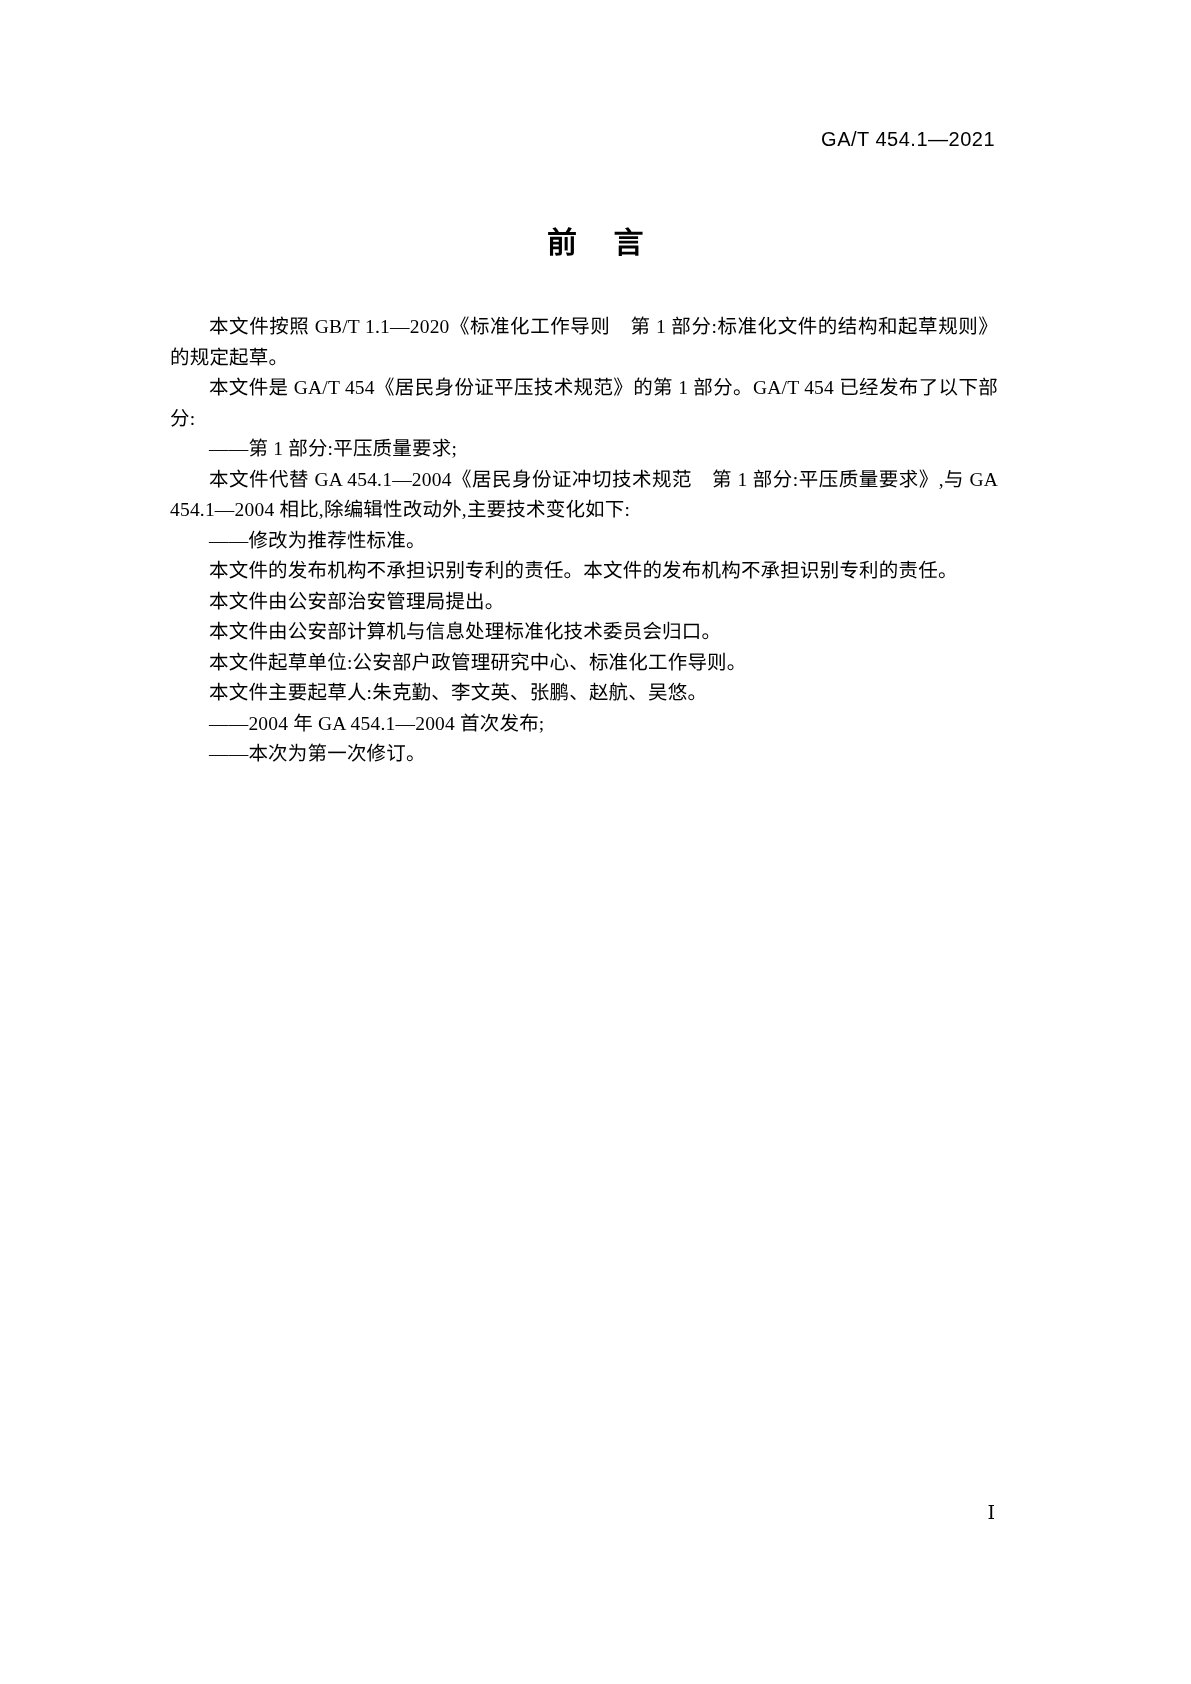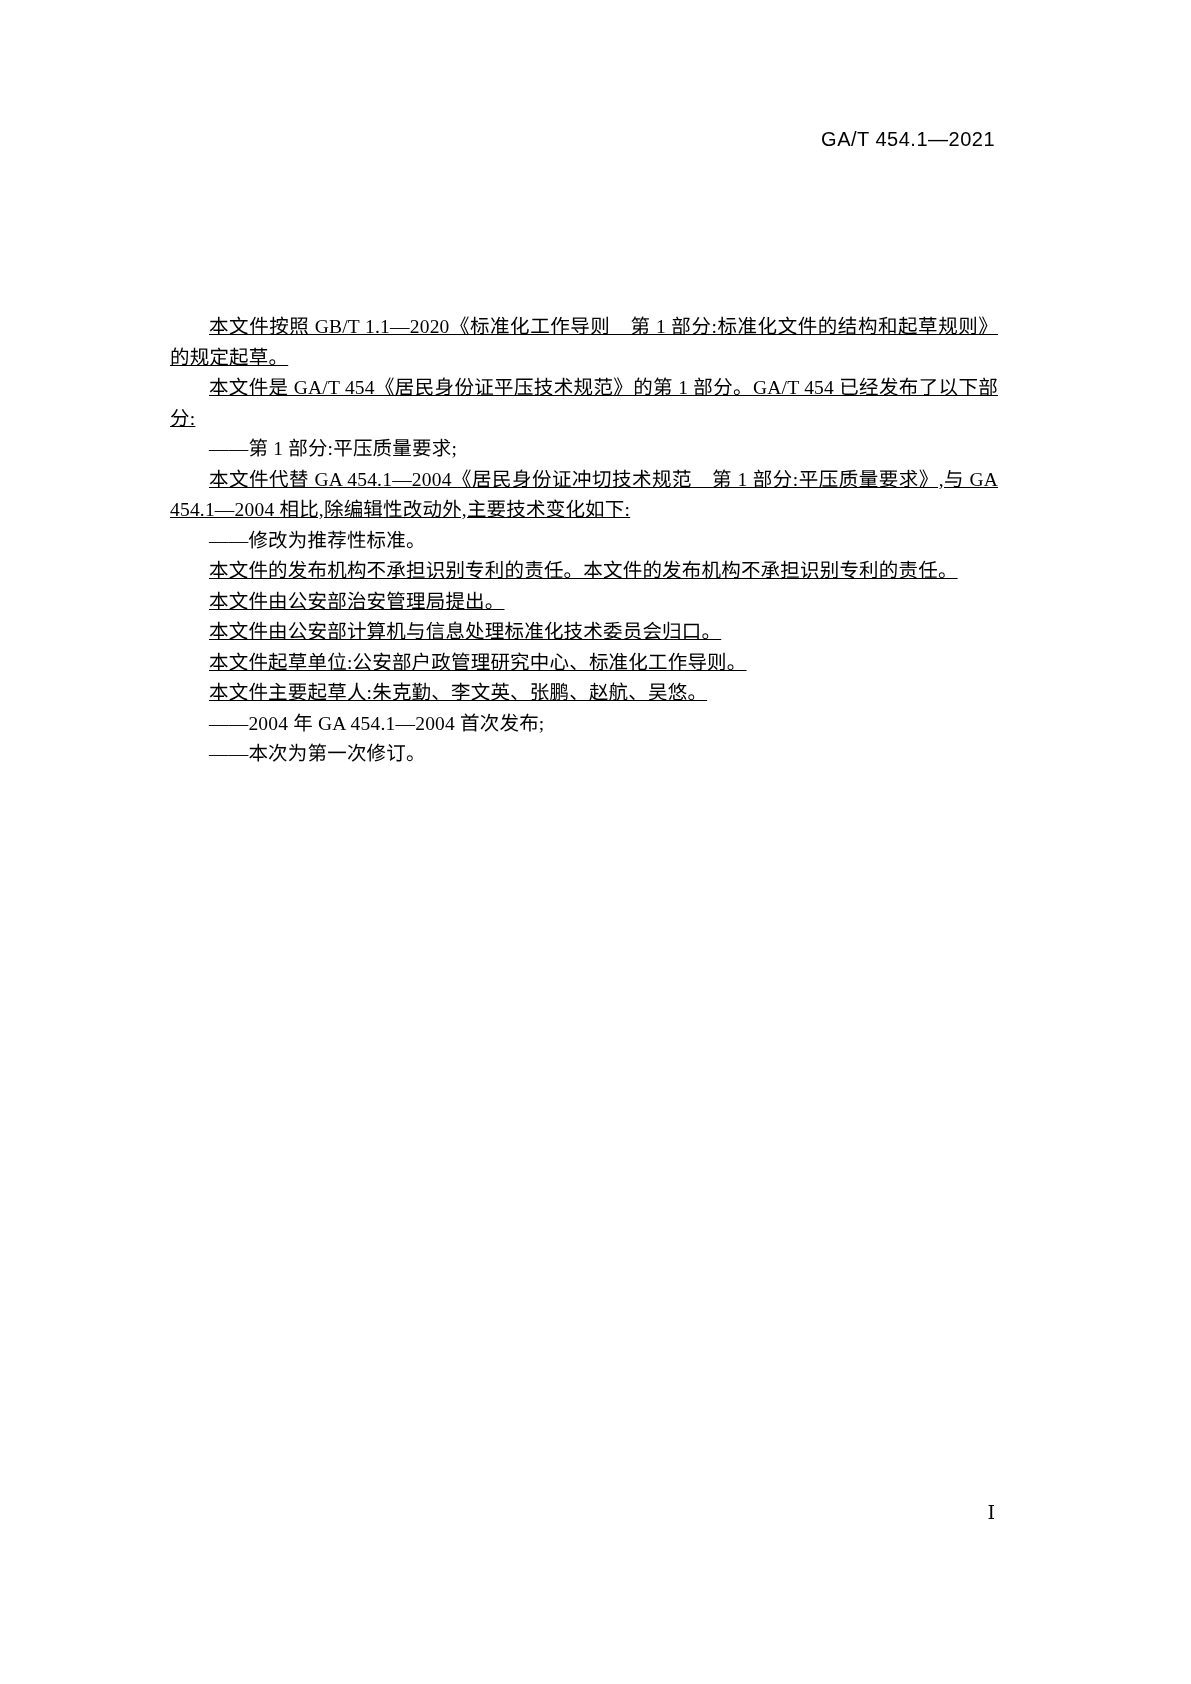--- a/index.html
+++ b/index.html
@@ -53,40 +53,42 @@
   p.para {
     margin: 0;
     font-size: 19.5px;
     line-height: 30.5px;
     text-align: justify;
     text-justify: inter-ideograph;
     letter-spacing: 0.2px;
   }
   p.indent {
     text-indent: 2em;
-    text-decoration: underline;
   }
   p.dash {
     text-indent: 2em;
   }
   .footer-page-no {
     position: absolute;
     bottom: 160px;
     right: 196px;
     font-family: "Liberation Serif", "DejaVu Serif", serif;
     font-size: 19px;
   }
 </style>
 </head>
 <body>
 
 <div class="page">
 
   <div class="header-std-no">GA/T 454.1—2021</div>
 
+  <div class="doc-title">
+    <span>前</span><span class="gap"></span><span>言</span>
+  </div>
 
   <div class="body-block">
     <p class="para indent">本文件按照 GB/T 1.1—2020《标准化工作导则　第 1 部分:标准化文件的结构和起草规则》的规定起草。</p>
     <p class="para indent">本文件是 GA/T 454《居民身份证平压技术规范》的第 1 部分。GA/T 454 已经发布了以下部分:</p>
     <p class="para dash">——第 1 部分:平压质量要求;</p>
     <p class="para indent">本文件代替 GA 454.1—2004《居民身份证冲切技术规范　第 1 部分:平压质量要求》,与 GA 454.1—2004 相比,除编辑性改动外,主要技术变化如下:</p>
     <p class="para dash">——修改为推荐性标准。</p>
     <p class="para indent">本文件的发布机构不承担识别专利的责任。本文件的发布机构不承担识别专利的责任。</p>
     <p class="para indent">本文件由公安部治安管理局提出。</p>
     <p class="para indent">本文件由公安部计算机与信息处理标准化技术委员会归口。</p>

